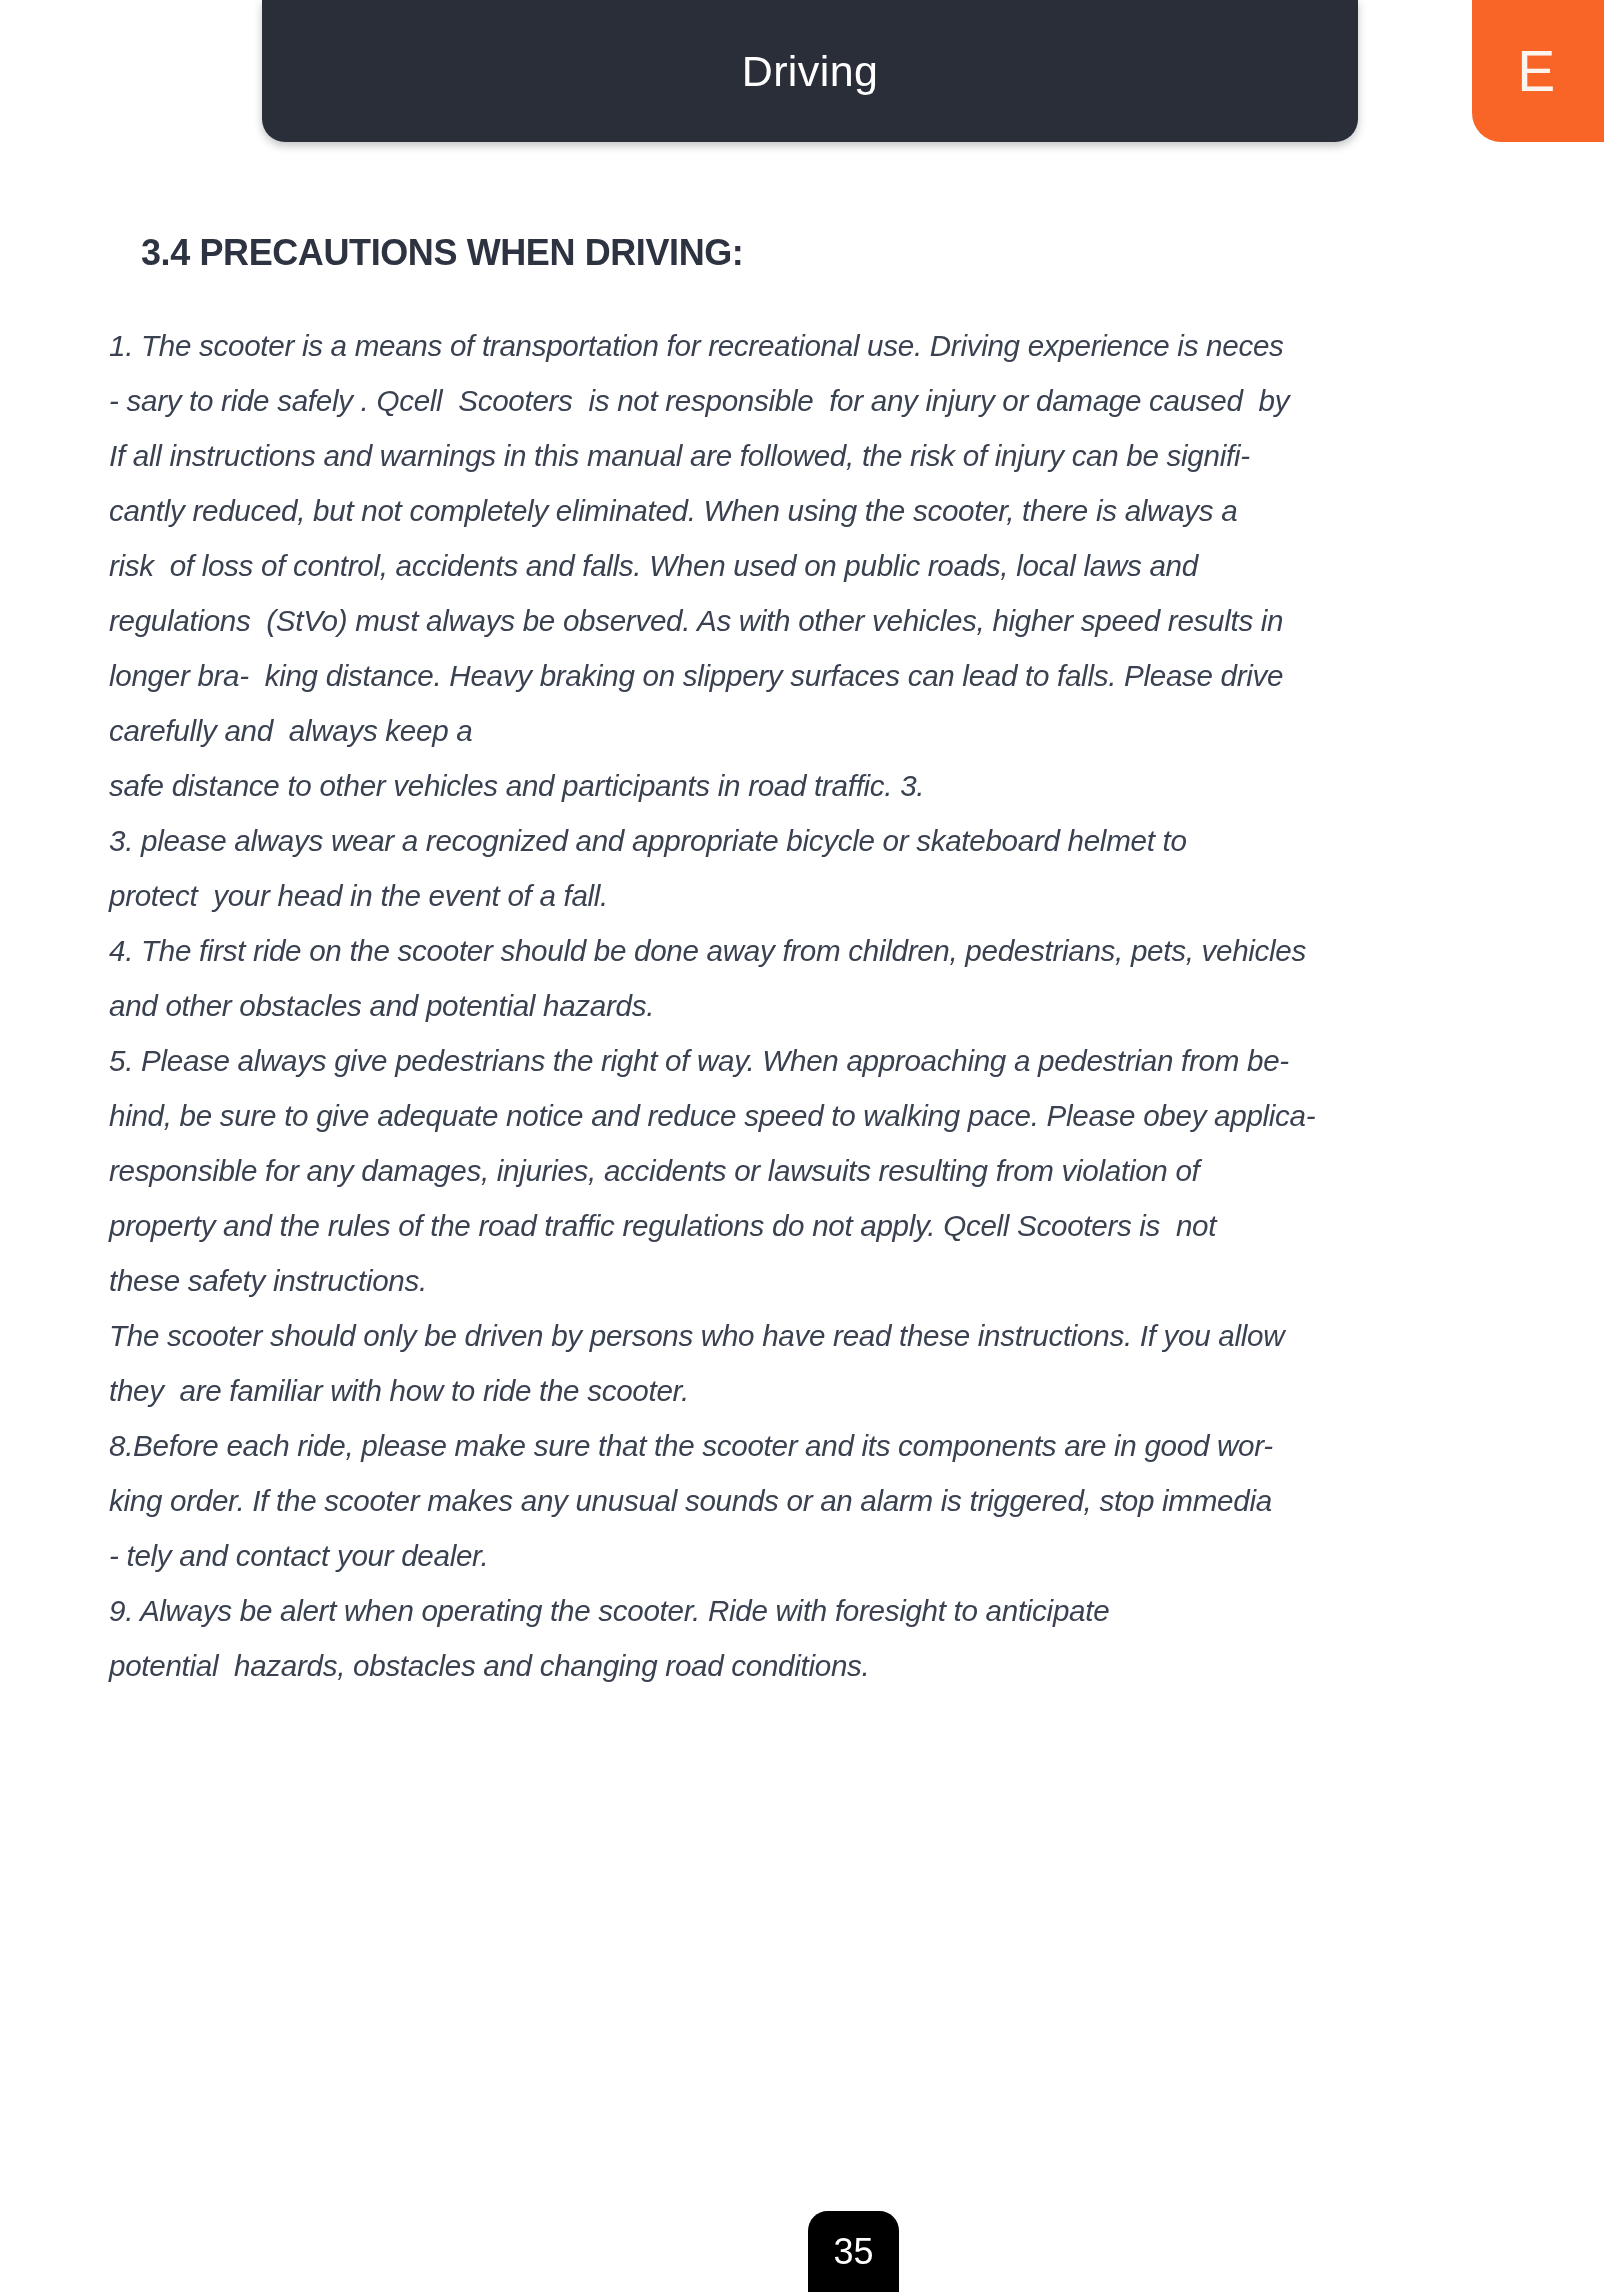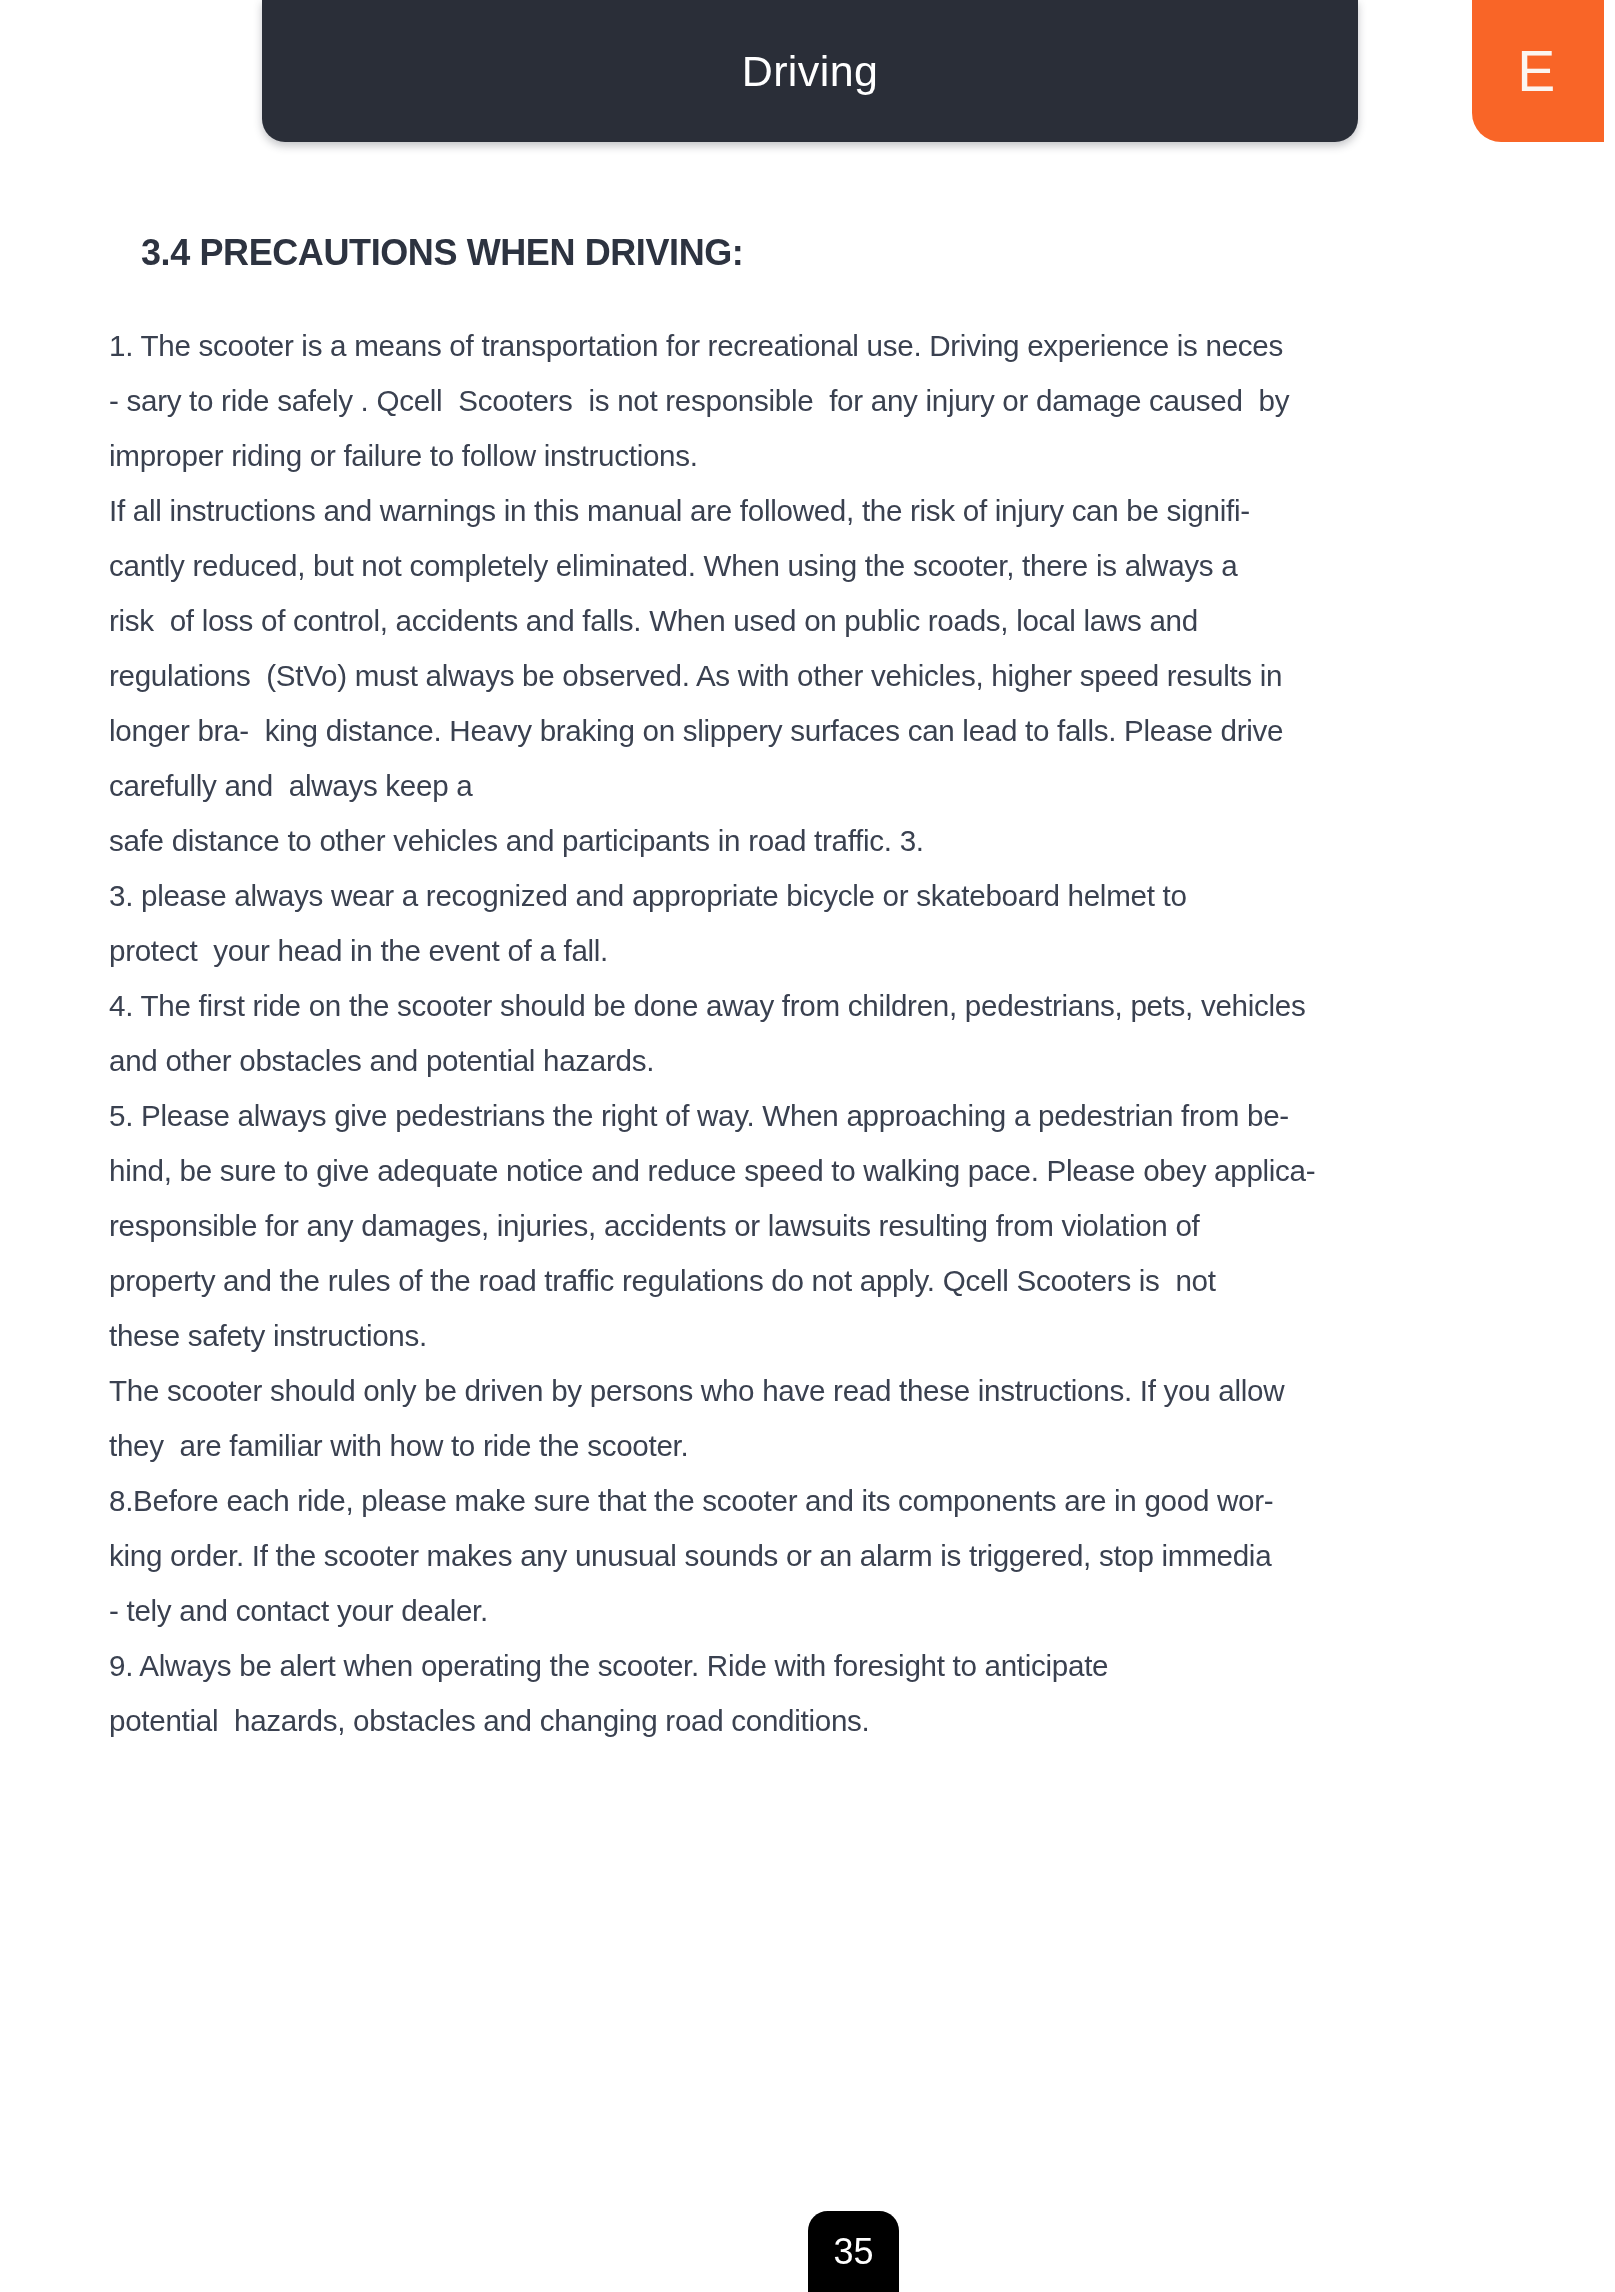--- a/index.html
+++ b/index.html
@@ -35,20 +35,21 @@
     font-size:36px;font-weight:700;color:#2D3340;letter-spacing:-0.4px;margin-left:32px;
   }
   .body-text{
     position:absolute;left:109px;top:318px;width:1433px;
   }
   .body-line{
     height:55px;line-height:55px;
     font-size:29.6px;font-weight:400;color:#3A4150;
     letter-spacing:-0.3px;
     white-space:pre;
+    font-style:italic;
   }
   .page-badge{
     position:absolute;left:760px;bottom:0;width:91px;height:82px;
     background:#000000;
     border-radius:19.7px 19.7px 0 0;
     display:flex;align-items:center;justify-content:center;margin-left:48px;
   }
   .page-number{
     color:#ffffff;font-size:36px;font-weight:400;
   }
@@ -64,21 +65,20 @@
 
   <div class="index-tab">
     <span class="index-tab-letter">E</span>
   </div>
 
   <h1 class="section-heading">3.4 PRECAUTIONS WHEN DRIVING:</h1>
 
   <div class="body-text">
       <div class="body-line">1. The scooter is a means of transportation for recreational use. Driving experience is neces</div>
       <div class="body-line">- sary to ride safely . Qcell  Scooters  is not responsible  for any injury or damage caused  by</div>
-      <div class="body-line">improper riding or failure to follow instructions.</div>
       <div class="body-line">If all instructions and warnings in this manual are followed, the risk of injury can be signifi-</div>
       <div class="body-line">cantly reduced, but not completely eliminated. When using the scooter, there is always a</div>
       <div class="body-line">risk  of loss of control, accidents and falls. When used on public roads, local laws and</div>
       <div class="body-line">regulations  (StVo) must always be observed. As with other vehicles, higher speed results in</div>
       <div class="body-line">longer bra-  king distance. Heavy braking on slippery surfaces can lead to falls. Please drive</div>
       <div class="body-line">carefully and  always keep a</div>
       <div class="body-line">safe distance to other vehicles and participants in road traffic. 3.</div>
       <div class="body-line">3. please always wear a recognized and appropriate bicycle or skateboard helmet to</div>
       <div class="body-line">protect  your head in the event of a fall.</div>
       <div class="body-line">4. The first ride on the scooter should be done away from children, pedestrians, pets, vehicles</div>

